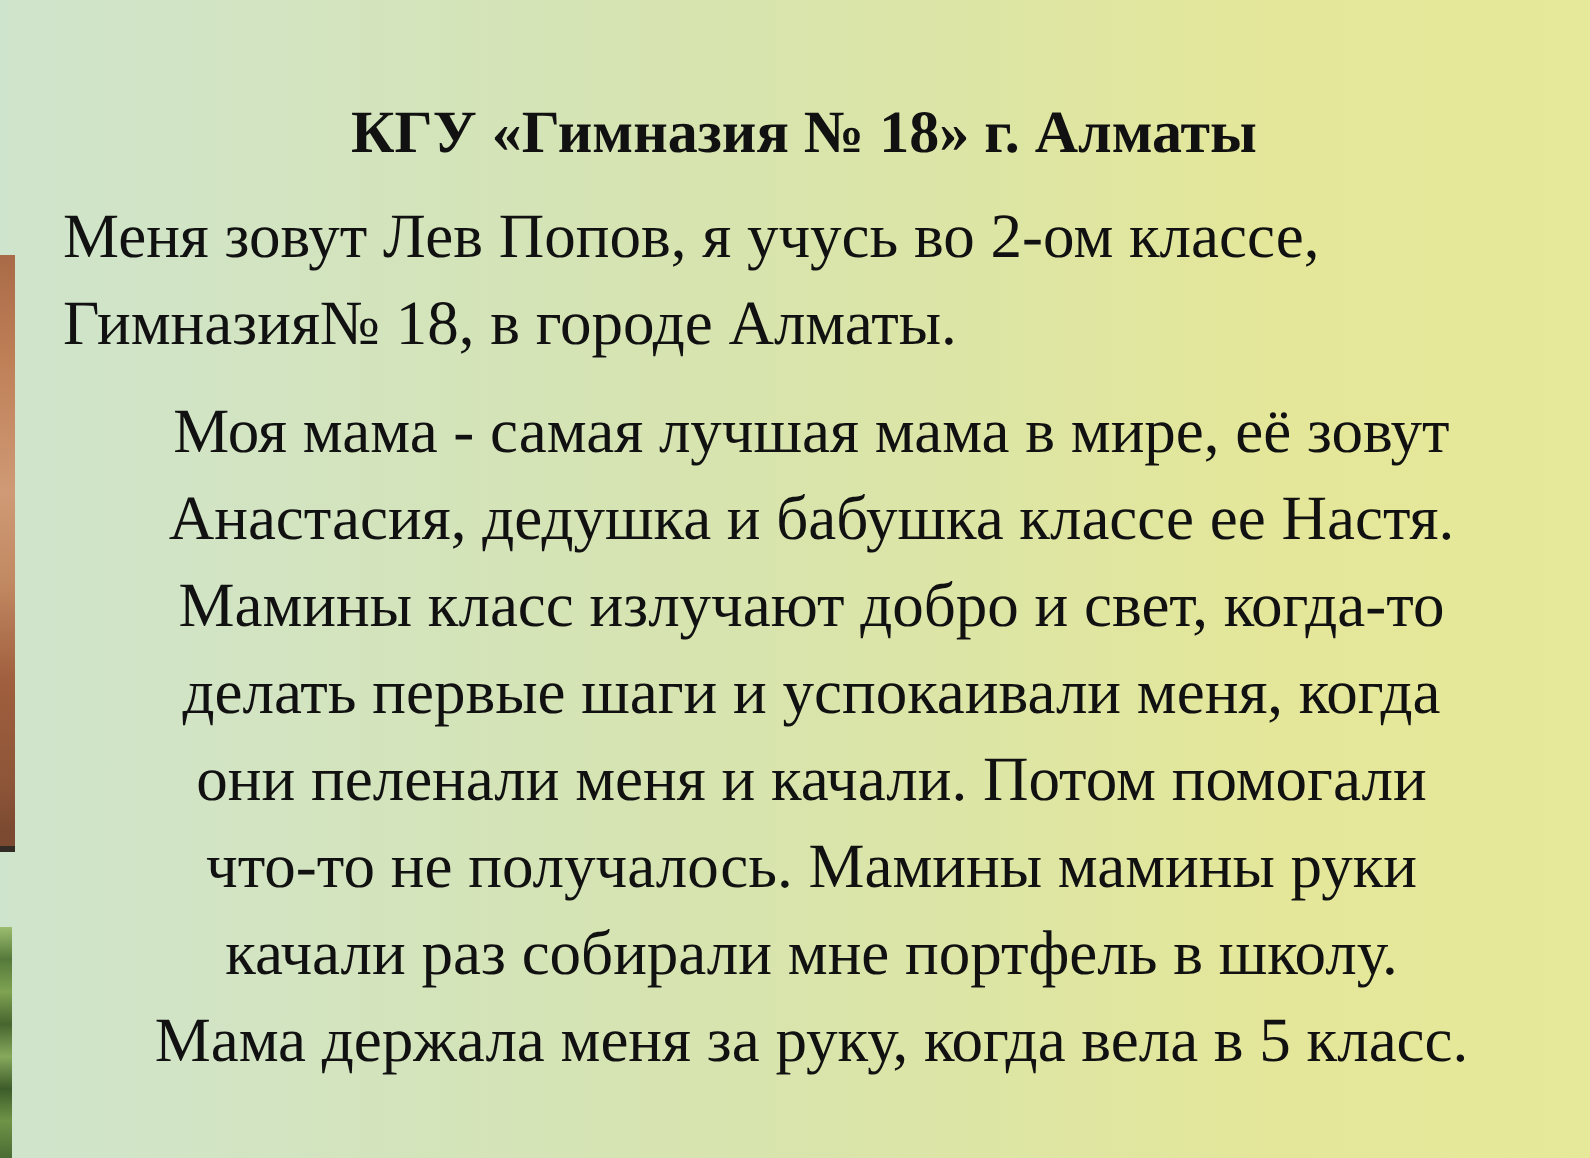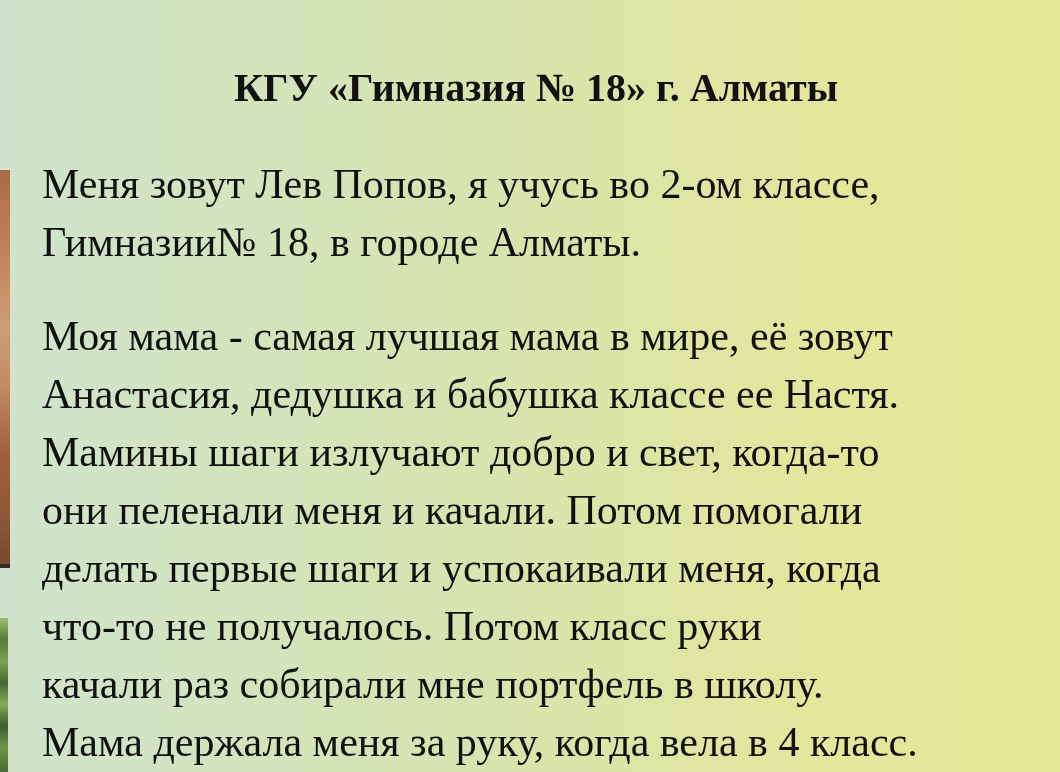--- a/index.html
+++ b/index.html
@@ -42,47 +42,47 @@
     text-align: center;
     font-weight: bold;
     font-size: 40px;
     line-height: 48px;
     white-space: nowrap;
   }
   .para {
     margin-left: 42px;
     margin-right: 20px;
   }
-  .para-1 { margin-top: 43px; }
-  .para-2 { margin-top: 36px; }
+  .para-1 { margin-top: 17px; }
+  .para-2 { margin-top: 14px; text-align: center; }
   .line {
     font-size: 42px;
     line-height: 58px;
     white-space: nowrap;
   }
 </style>
 </head>
 <body>
 
 <div class="slide">
 
   <div class="sliver-skin"></div>
   <div class="sliver-foliage"></div>
 
   <div class="title">КГУ «Гимназия № 18» г. Алматы</div>
 
   <div class="para para-1">
     <div class="line">Меня зовут Лев Попов, я учусь во 2-ом классе,</div>
-    <div class="line">Гимназии№ 18, в городе Алматы.</div>
+    <div class="line">Гимназия№ 18, в городе Алматы.</div>
   </div>
 
   <div class="para para-2">
     <div class="line">Моя мама - самая лучшая мама в мире, её зовут</div>
     <div class="line">Анастасия, дедушка и бабушка классе ее Настя.</div>
-    <div class="line">Мамины шаги излучают добро и свет, когда-то</div>
+    <div class="line">Мамины класс излучают добро и свет, когда-то</div>
+    <div class="line">делать первые шаги и успокаивали меня, когда</div>
     <div class="line">они пеленали меня и качали. Потом помогали</div>
-    <div class="line">делать первые шаги и успокаивали меня, когда</div>
-    <div class="line">что-то не получалось. Потом класс руки</div>
+    <div class="line">что-то не получалось. Мамины мамины руки</div>
     <div class="line">качали раз собирали мне портфель в школу.</div>
-    <div class="line">Мама держала меня за руку, когда вела в 4 класс.</div>
+    <div class="line">Мама держала меня за руку, когда вела в 5 класс.</div>
   </div>
 
 </div>
 
 </body></html>

